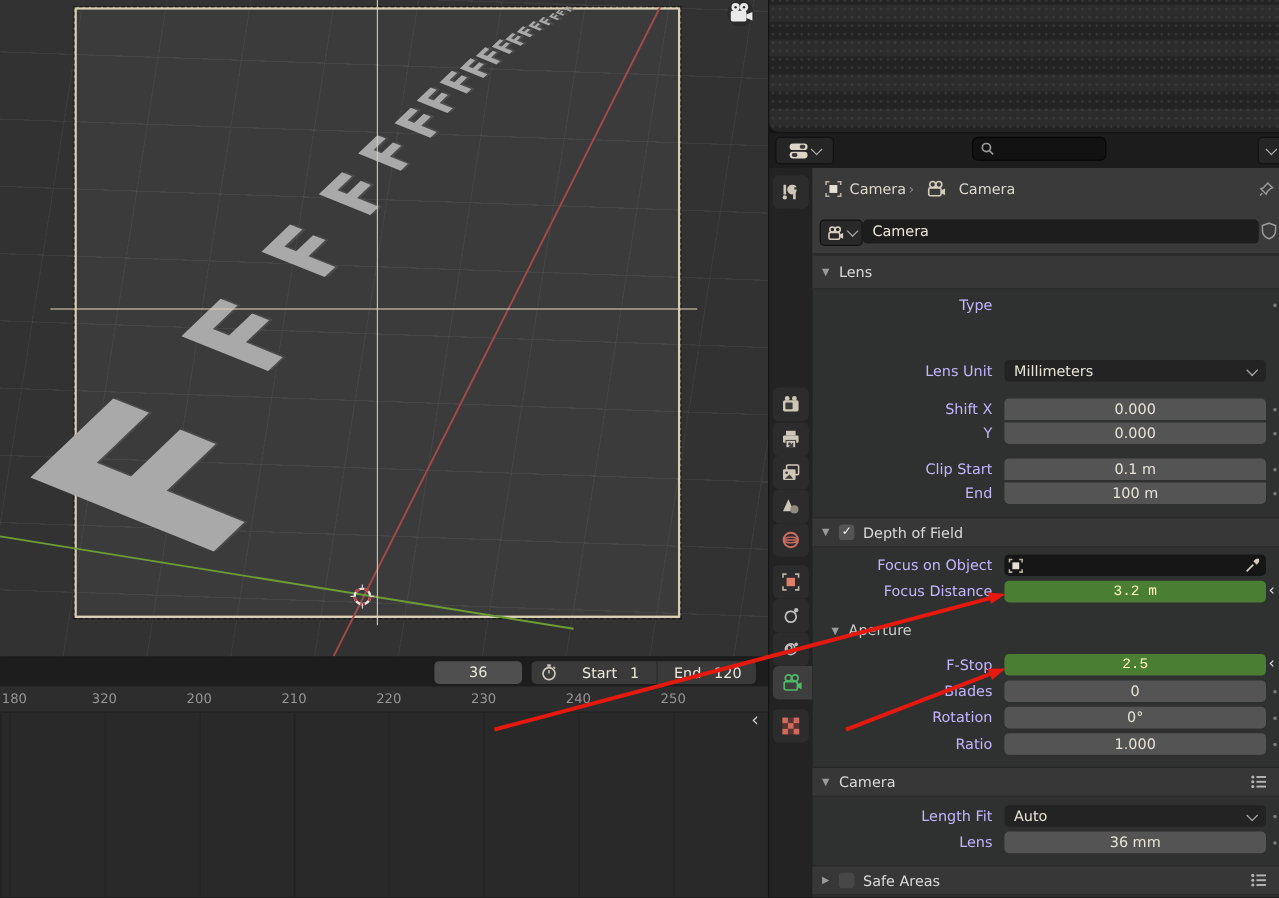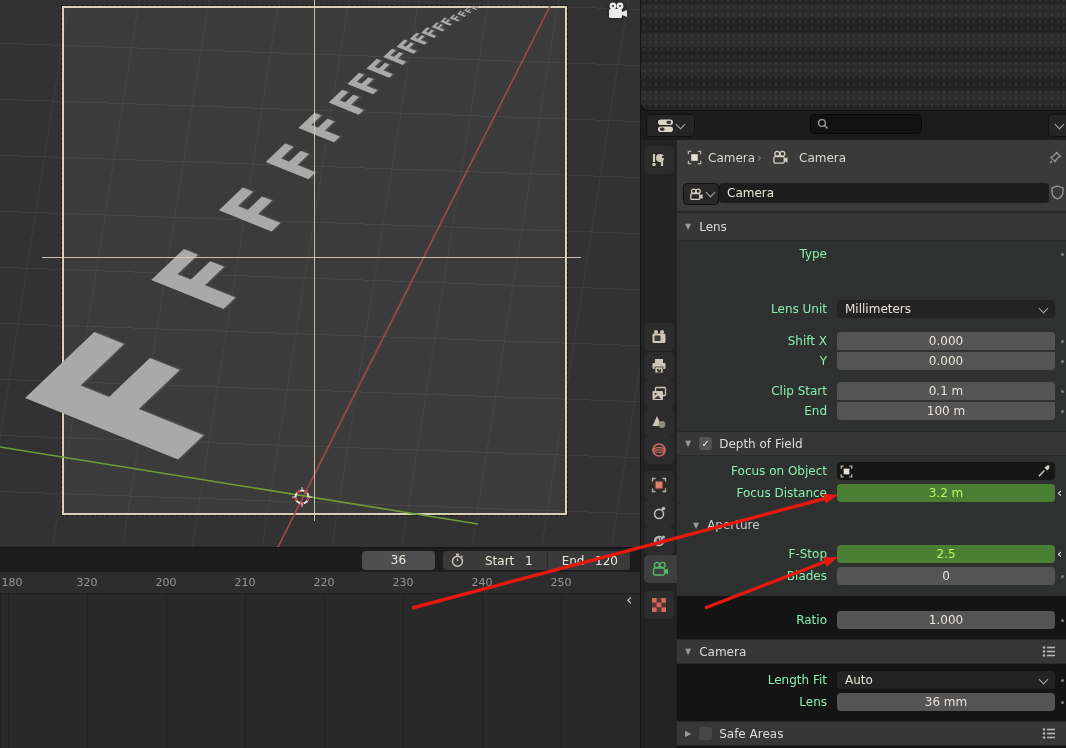--- a/index.html
+++ b/index.html
@@ -41,32 +41,32 @@
      background-image:repeating-linear-gradient(90deg,#212121 0 1px,transparent 1px 79px);
      background-position:8px 0;}
   #tl-collapse{position:absolute;left:626px;top:42px;color:#c9c9c9;font-size:16px;}
   
   #props-topbar{position:absolute;left:641px;top:111px;width:425px;height:29px;background:#1c1c1c;}
   .mini-btn{position:absolute;background:#252525;border-radius:4px;border:1px solid #121212;display:flex;align-items:center;justify-content:center;gap:3px;}
   #search-box{position:absolute;left:169px;top:3px;width:112px;height:20px;background:#121212;border:1px solid #070707;border-radius:5px;display:flex;align-items:center;padding-left:6px;box-sizing:border-box;}
   #tabs{position:absolute;left:641px;top:140px;width:36px;height:608px;background:#232323;}
   .tab{position:absolute;left:3px;width:30px;height:28px;border-radius:5px;background:#2c2c2c;display:flex;align-items:center;justify-content:center;}
   .tab.active{left:3px;width:33px;border-radius:5px 0 0 5px;background:#3e3e3e;}
-  #props-content{position:absolute;left:677px;top:140px;width:389px;height:456px;background:#2f3030;}
+  #props-content{position:absolute;left:677px;top:140px;width:389px;height:608px;background:#2f3030;}
   .idrow{position:absolute;left:0;width:100%;background:#3a3a3a;}
   #breadcrumb{top:0;height:35px;border-bottom:1px solid #333;}
   #namerow{top:35px;height:36px;border-bottom:1px solid #282828;}
   .bc-item{position:absolute;top:0;height:35px;display:flex;align-items:center;color:#dcd8cf;}
   .phead{position:absolute;left:0;width:100%;background:#373737;border-top:1px solid #272727;border-bottom:1px solid #2b2b2b;display:flex;align-items:center;color:#dadada;}
   .tri{color:#9a9a9a;font-size:8px;margin:0 8px 0 8px;}
   .prow{position:absolute;left:0;width:100%;height:18px;}
-  .plabel{position:absolute;left:0;top:0;width:150px;text-align:right;color:#86efac;line-height:18px;}
+  .plabel{position:absolute;left:0;top:0;width:150px;text-align:right;color:#c4b5fd;line-height:18px;}
   .pfield{position:absolute;left:160px;top:0;width:218px;height:18px;border-radius:4px;background:#545454;
      color:#e9e4d9;text-align:center;line-height:18px;}
-  .pfield.green{background:#4a7e33;color:#bef264;}
+  .pfield.green{background:#4a7e33;color:#fef9c3;font-family:Liberation Mono, monospace;}
   .pdrop{position:absolute;left:160px;top:0;width:218px;height:18px;border-radius:4px;background:#232323;
      color:#e9e4d9;line-height:18px;padding-left:8px;box-sizing:border-box;}
   .chev{position:absolute;right:8px;top:5px;width:6px;height:6px;border-right:1.5px solid #a9a9a9;border-bottom:1.5px solid #a9a9a9;transform:rotate(45deg);}
   .dec-dot{position:absolute;left:384px;top:8px;width:3px;height:3px;border-radius:50%;background:#7a7a7a;}
   .dec-key{position:absolute;left:380px;top:0px;color:#e4e4e4;font-size:13px;line-height:18px;}
   .objfield{position:absolute;left:160px;top:0;width:218px;height:18px;border-radius:4px;background:#161616;display:flex;align-items:center;}
   .checkbox{width:13px;height:13px;background:#545454;border-radius:3px;color:#f2f2f2;font-size:10px;line-height:13px;text-align:center;margin-right:7px;}
   .checkbox.empty{background:#474747;color:transparent;}
   .menu-ic{position:absolute;right:10px;}
   
@@ -378,20 +378,25 @@
     <div class="prow" style="top:405px">
       <span class="plabel">F-Stop</span>
       <div class="pfield green">2.5</div>
       <span class="dec-key">‹</span>
     </div>
     <div class="prow" style="top:427px">
       <span class="plabel">Blades</span>
       <div class="pfield">0</div>
       <i class="dec-dot"></i>
     </div>
+    <div class="prow" style="top:449px">
+      <span class="plabel">Rotation</span>
+      <div class="pfield">0°</div>
+      <i class="dec-dot"></i>
+    </div>
     <div class="prow" style="top:471px">
       <span class="plabel">Ratio</span>
       <div class="pfield">1.000</div>
       <i class="dec-dot"></i>
     </div>
 
     <div class="phead" style="top:499px;height:23px">
       <span class="tri">▼</span>
       <span>Camera</span>
       <svg class="menu-ic" width="14" height="13" viewBox="0 0 14 13">

